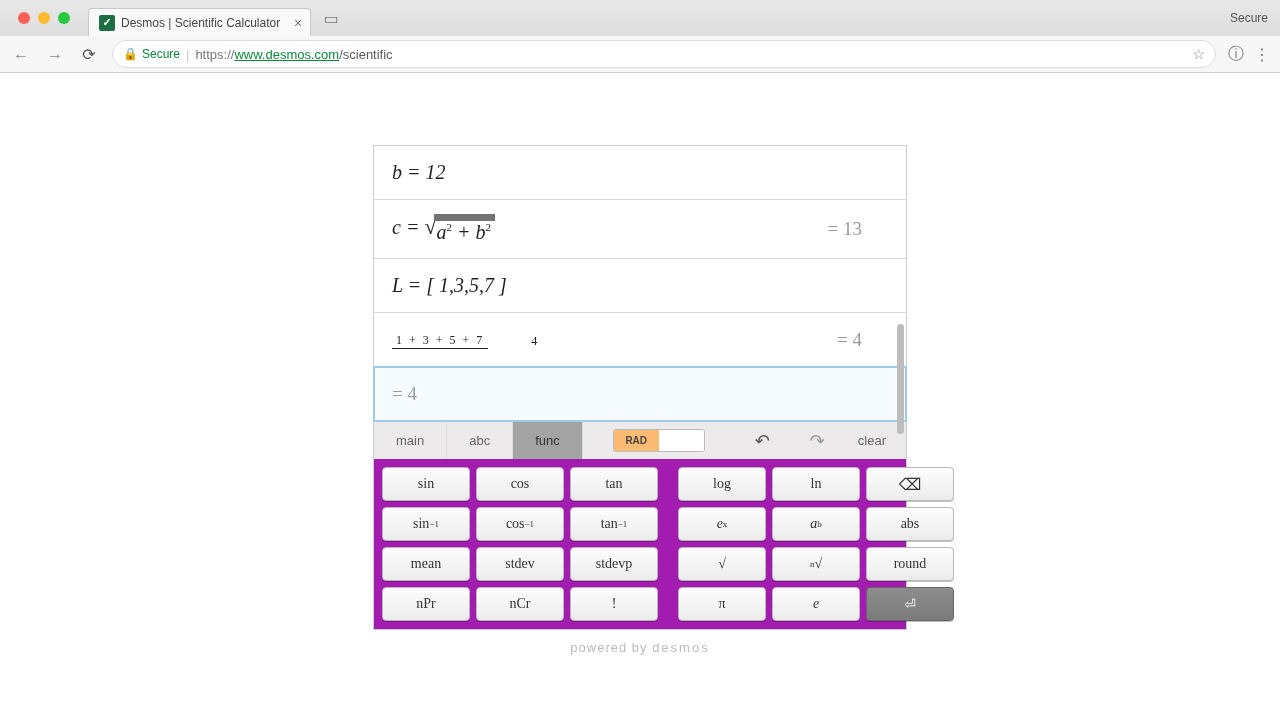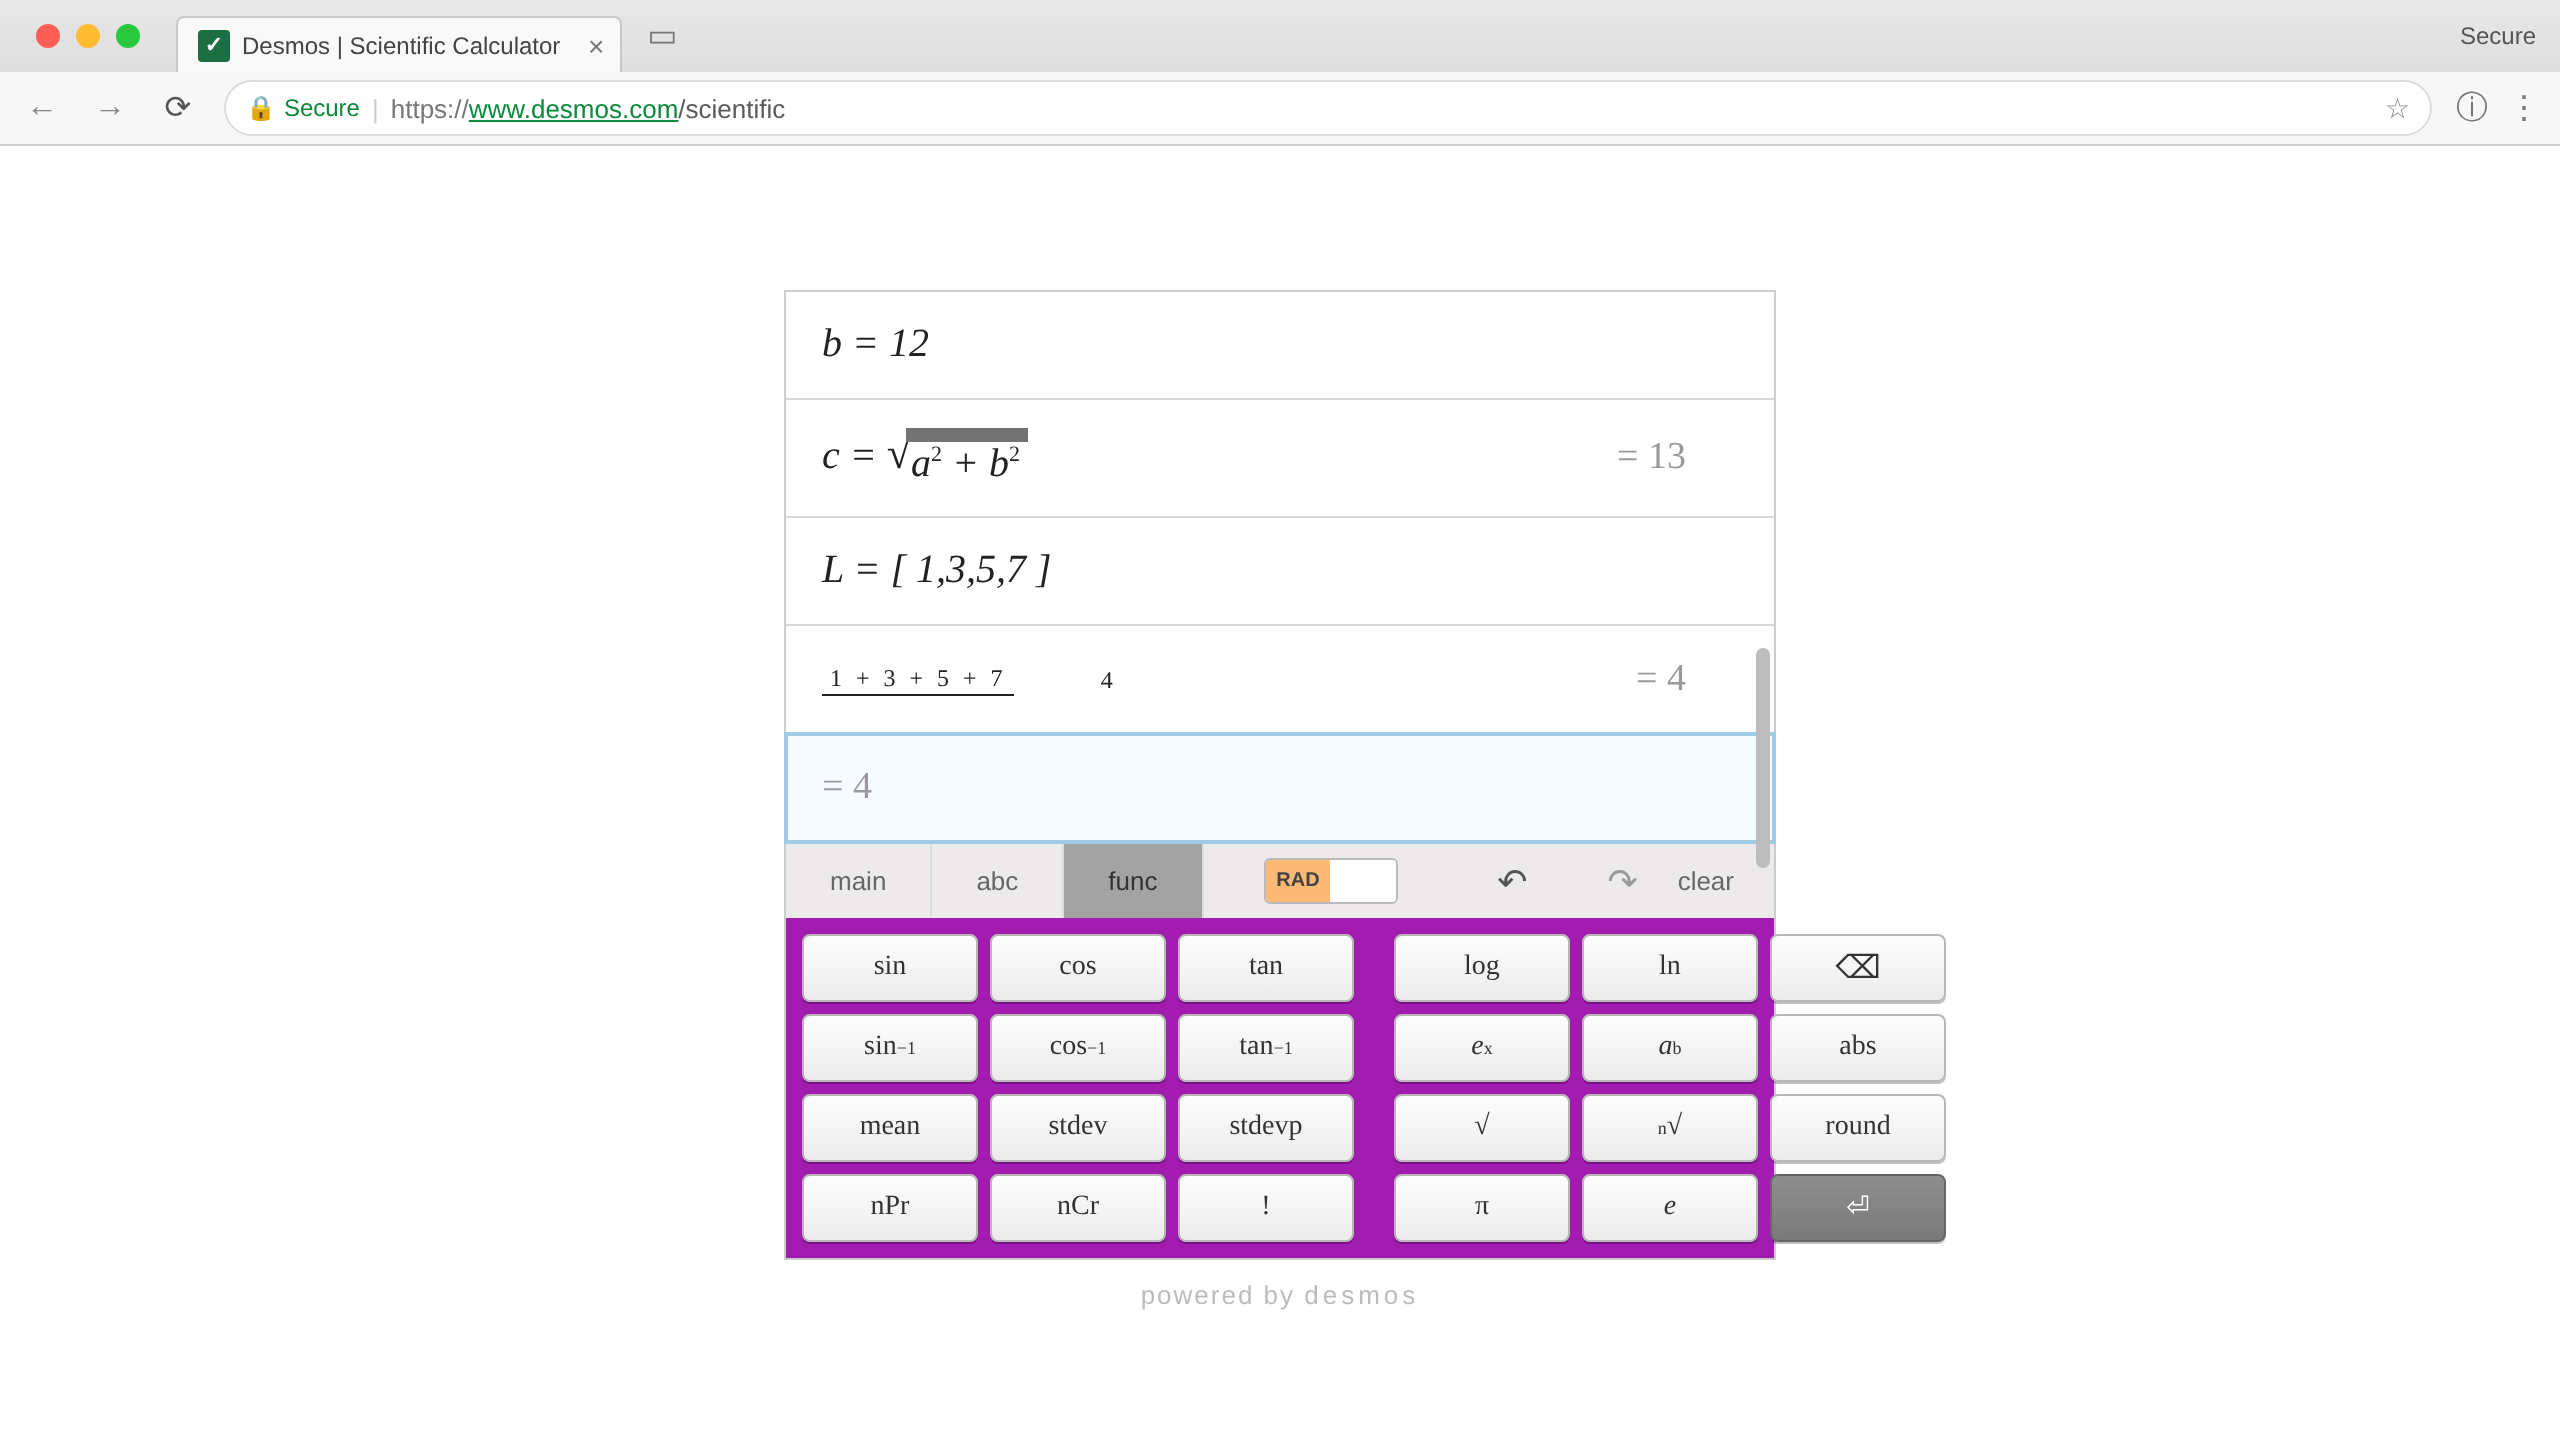--- a/index.html
+++ b/index.html
@@ -23,21 +23,21 @@
 .nav-btn { width: 22px; height: 22px; display:flex;align-items:center;justify-content:center; color:#888; font-size:16px;}
 .nav-btn.enabled { color:#555; }
 .address-bar { flex:1; height:28px; background:#fff; border:1px solid #dcdcdc; border-radius:14px; display:flex; align-items:center; padding:0 10px; gap:6px; font-size:13px; }
 .lock { color:#0a8a3a; font-size:12px; display:flex; align-items:center; gap:4px; }
 .url-host { color:#0a8a3a;text-decoration:underline; }
 .url-path { color:#5a5a5a; }
 .url-right { margin-left:auto; display:flex; gap:10px; color:#888; font-size:14px;}
 .toolbar-right { display:flex; gap:10px; color:#777; font-size:16px; align-items:center;}
 
 
-.calc-wrap { width: 496px; margin: 72px auto 0; border:1px solid #ccc; }
+.calc-wrap { width: 534px; margin: 72px auto 0; border:1px solid #ccc; }
 .expr-list { background:#fff; position:relative; }
 .expr-row { border-bottom:1px solid #d8d8d8; padding: 14px 44px 14px 18px; display:flex; align-items:center; min-height:54px; font-family: "Times New Roman", Times, serif; font-size:20px; color:#222; position:relative;}
 .expr-row.active { outline: 2px solid #9fcbe7; outline-offset:-1px; background:#f6fbff; }
 .expr-row .expr { flex:1; font-style: italic; }
 .expr-row .result { color:#9a9a9a; font-size:19px; font-style:normal; }
 .frac { display:inline-flex; flex-direction:row; align-items:center; vertical-align:middle; font-size:12px; font-style:normal;gap:39px;}
 .frac .num { border-bottom:1px solid #222; padding:0 4px; letter-spacing:2px;}
 .frac .den { padding:0 4px; }
 .sqrt { display:inline-flex; align-items:flex-start; }
 .sqrt-sym { font-style:normal; font-size:22px; margin-right:-2px;}

